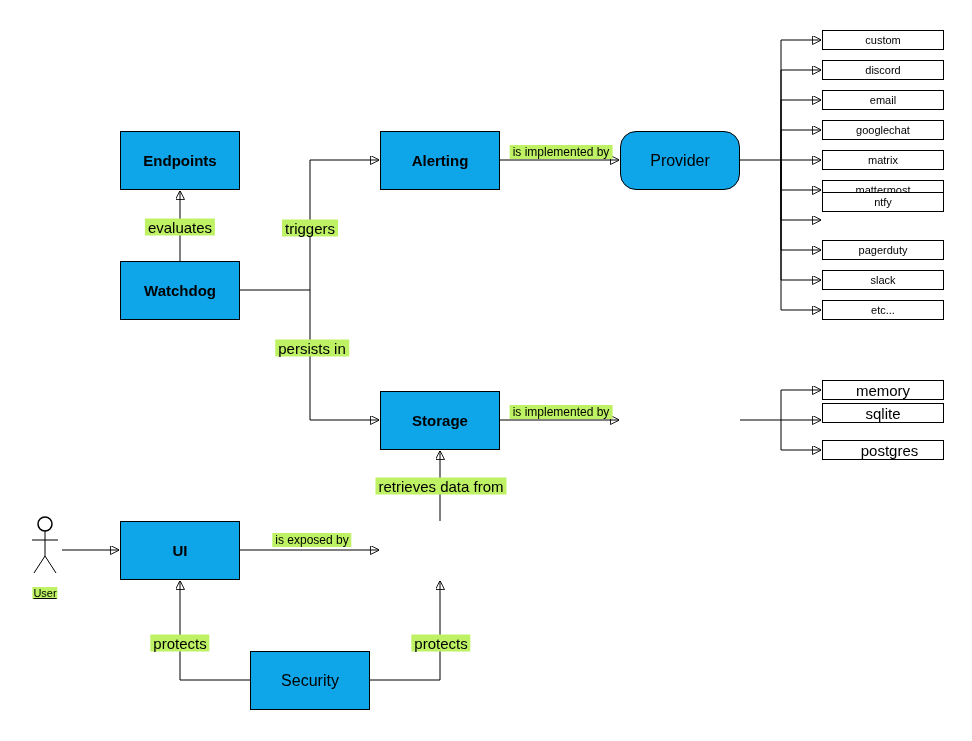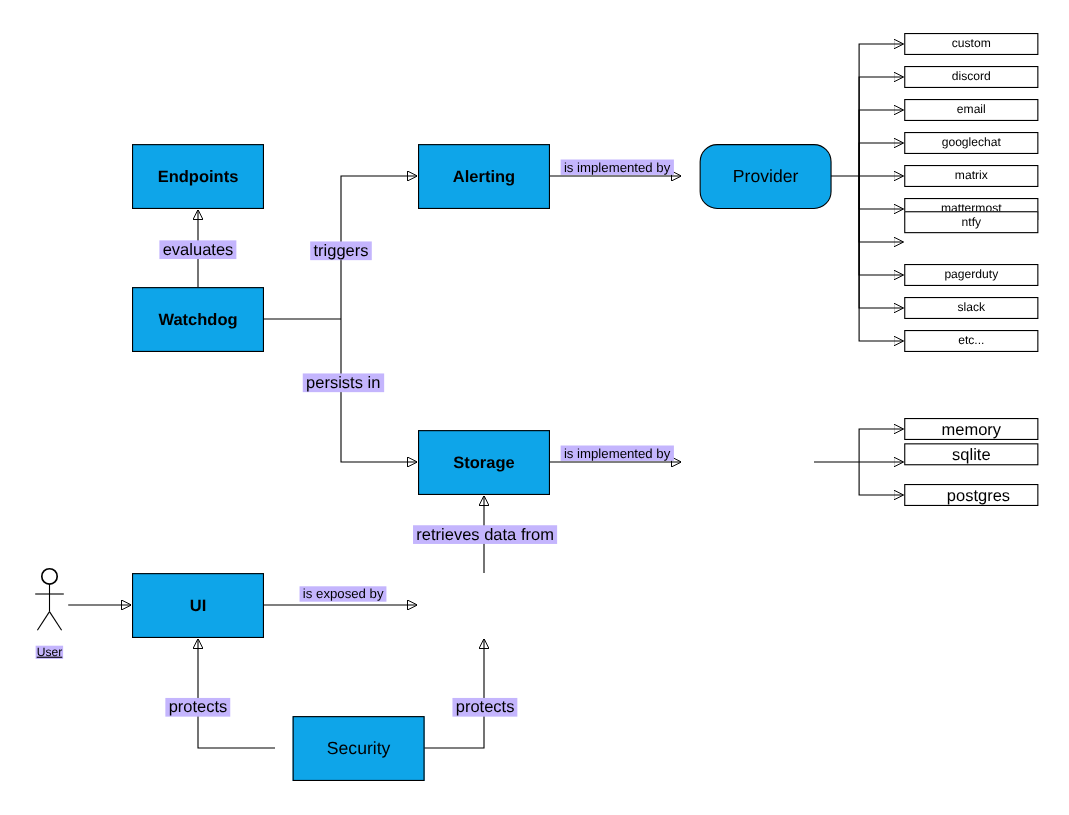--- a/index.html
+++ b/index.html
@@ -10,34 +10,34 @@
   .wires path { stroke: #000; stroke-width: 1; fill: none; }
   .actor-shape { stroke: #000; stroke-width: 1.5; fill: none; }
 
   .node {
     position: absolute; width: 120px; height: 59px;
     background: #0ea5e9; border: 1px solid #000;
     display: flex; align-items: center; justify-content: center;
     font-size: 15px; text-align: center;
   }
   .node.bold { font-weight: 700; }
-  .node.plain { font-size: 16px; font-weight: 400; margin-left: 16px; }
+  .node.plain { font-size: 16px; font-weight: 400; }
   .node.rounded { border-radius: 16px; }
 
   .impl {
     position: absolute; left: 822px; width: 122px; height: 20px;
     background: #fff; border: 1px solid #000;
     display: flex; align-items: center; justify-content: center;
     font-size: 11px;
   }
   .impl.big { font-size: 15px; }
 
   .elabel {
     position: absolute; transform: translate(-50%, -50%);
-    background: #c4b5fd; padding: 0 3px;
+    background: #bef264; padding: 0 3px;
     font-size: 15px; white-space: nowrap;
   }
   .elabel.sm { font-size: 12px; }
   .elabel.xs { font-size: 11px; padding: 0 1px; text-decoration: underline; }
 </style>
 </head>
 <body>
 
 <div class="canvas">
 

